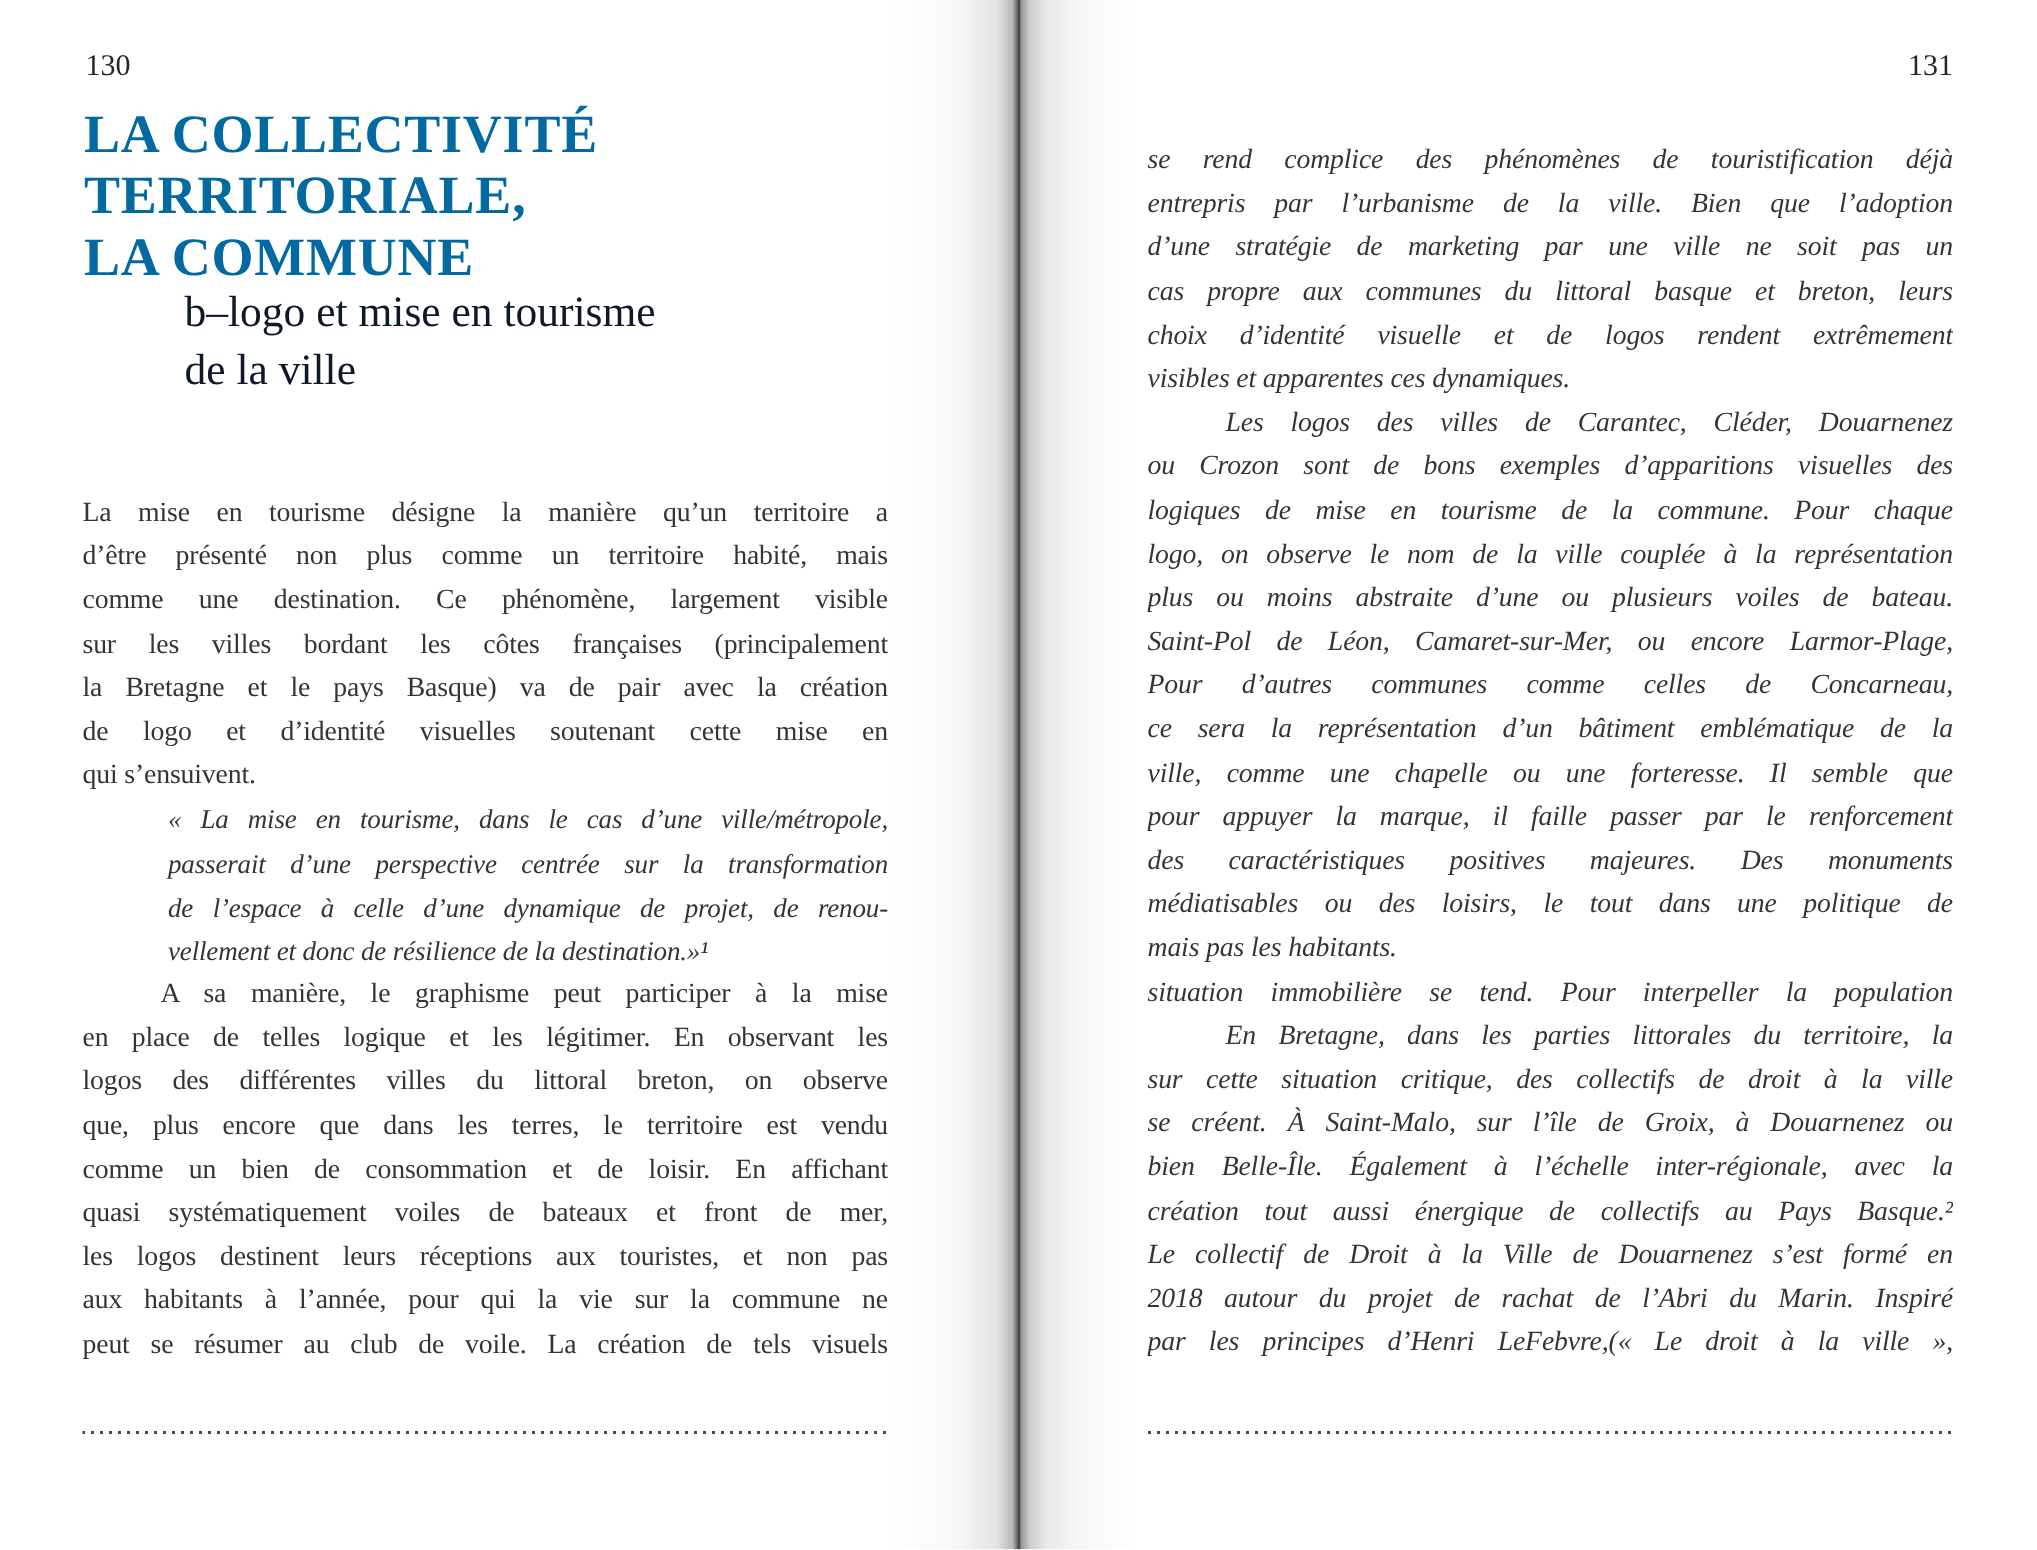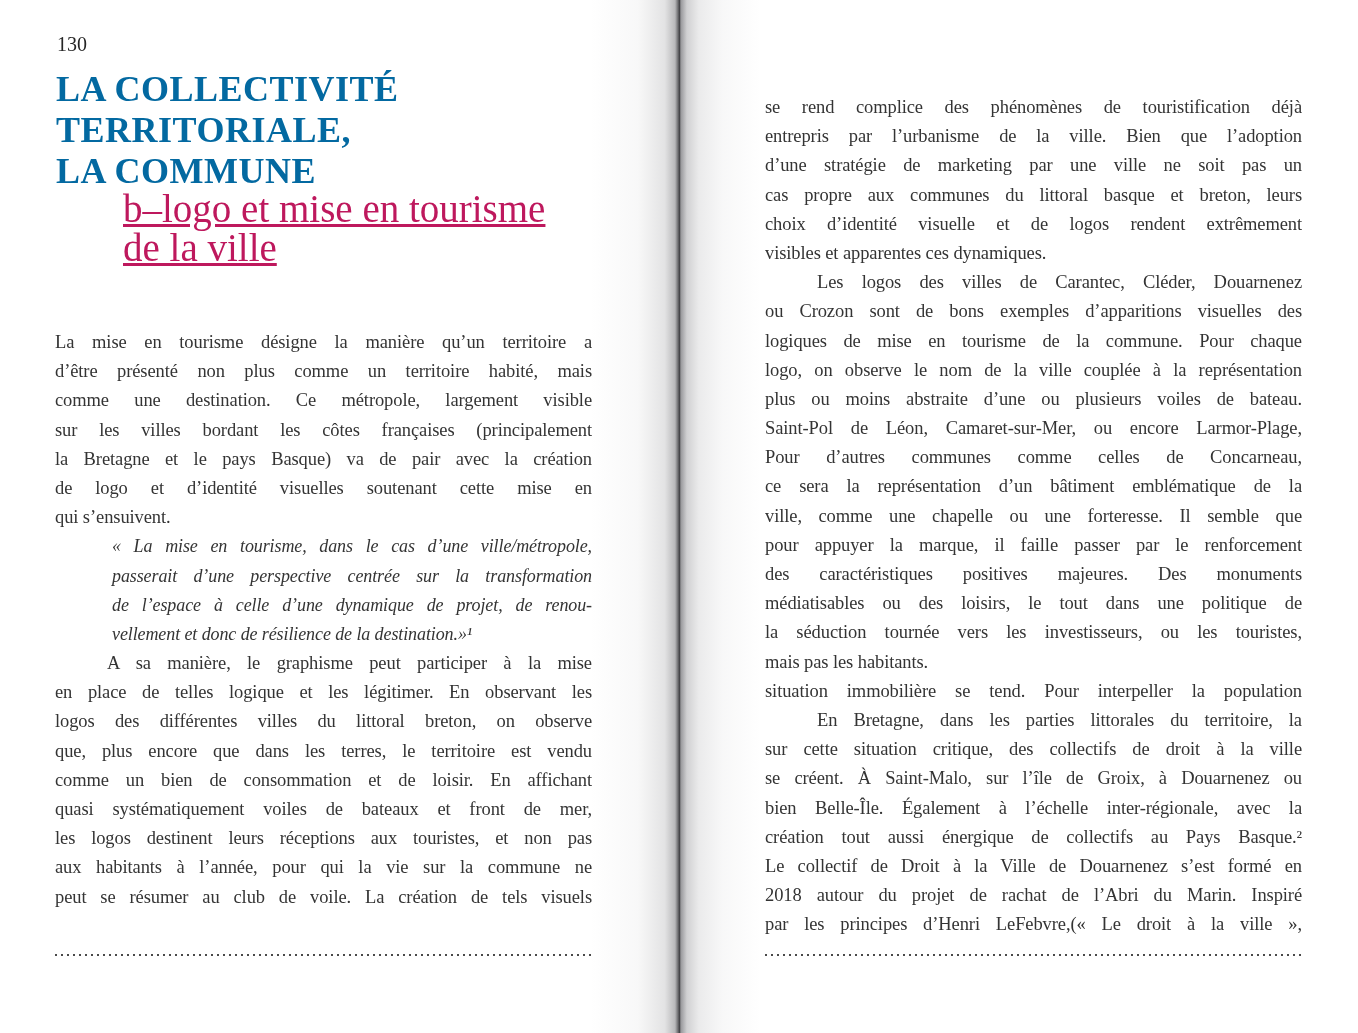--- a/index.html
+++ b/index.html
@@ -42,36 +42,35 @@
     line-height: 41px;
     font-weight: bold;
     letter-spacing: 0.5px;
     color: #0369a1;
     margin: 0;
   }
   .subtitle {
     position: absolute;
     top: 189px;
     left: 68px;
-    font-size: 39px;
+    font-size: 29px;
     line-height: 39px;
-    color: #be185d;
-    text-decoration: underline;
+    color: #0f172a;
   }
 
   .body-text {
     position: absolute;
     left: 0;
     width: 537px;
     font-size: 18.5px;
     line-height: 29.2px;
     letter-spacing: -0.1px;
   }
   .body-left  { top: 328px; }
-  .body-right { top: 93px; }
+  .body-right { top: 93px; font-style: italic; }
 
   .para { margin: 0; padding: 0; }
   .line {
     text-align: justify;
     text-align-last: justify;
     max-height: 29.2px;
     overflow: hidden;
   }
   .line.flush { text-align-last: left; }
   .line.indent { padding-left: 52px; }
@@ -128,21 +127,21 @@
 
     <div class="subtitle">
       <div>b–logo et mise en tourisme</div>
       <div>de la ville</div>
     </div>
 
     <div class="body-text body-left">
         <div class="para">
           <div class="line">La mise en tourisme désigne la manière qu’un territoire a</div>
           <div class="line">d’être présenté non plus comme un territoire habité, mais</div>
-          <div class="line">comme une destination. Ce métropole, largement visible</div>
+          <div class="line">comme une destination. Ce phénomène, largement visible</div>
           <div class="line">sur les villes bordant les côtes françaises (principalement</div>
           <div class="line">la Bretagne et le pays Basque) va de pair avec la création</div>
           <div class="line">de logo et d’identité visuelles soutenant cette mise en</div>
           <div class="line flush">qui s’ensuivent.</div>
         </div>
         <div class="para quote">
           <div class="line">« La mise en tourisme, dans le cas d’une ville/métropole,</div>
           <div class="line">passerait d’une perspective centrée sur la transformation</div>
           <div class="line">de l’espace à celle d’une dynamique de projet, de renou-</div>
           <div class="line flush">vellement et donc de résilience de la destination.»¹</div>
@@ -159,20 +158,21 @@
           <div class="line">peut se résumer au club de voile. La création de tels visuels</div>
         </div>
       </div>
 
     <div class="footrule"></div>
   </div>
 
   <div class="gutter"></div>
 
   <div class="page page-right">
+    <div class="pagenum pagenum-right">131</div>
 
     <div class="body-text body-right">
         <div class="para">
           <div class="line">se rend complice des phénomènes de touristification déjà</div>
           <div class="line">entrepris par l’urbanisme de la ville. Bien que l’adoption</div>
           <div class="line">d’une stratégie de marketing par une ville ne soit pas un</div>
           <div class="line">cas propre aux communes du littoral basque et breton, leurs</div>
           <div class="line">choix d’identité visuelle et de logos rendent extrêmement</div>
           <div class="line flush">visibles et apparentes ces dynamiques.</div>
         </div>
@@ -182,21 +182,20 @@
           <div class="line">logiques de mise en tourisme de la commune. Pour chaque</div>
           <div class="line">logo, on observe le nom de la ville couplée à la représentation</div>
           <div class="line">plus ou moins abstraite d’une ou plusieurs voiles de bateau.</div>
           <div class="line">Saint-Pol de Léon, Camaret-sur-Mer, ou encore Larmor-Plage,</div>
           <div class="line">Pour d’autres communes comme celles de Concarneau,</div>
           <div class="line">ce sera la représentation d’un bâtiment emblématique de la</div>
           <div class="line">ville, comme une chapelle ou une forteresse. Il semble que</div>
           <div class="line">pour appuyer la marque, il faille passer par le renforcement</div>
           <div class="line">des caractéristiques positives majeures. Des monuments</div>
           <div class="line">médiatisables ou des loisirs, le tout dans une politique de</div>
-          <div class="line">la séduction tournée vers les investisseurs, ou les touristes,</div>
           <div class="line flush">mais pas les habitants.</div>
         </div>
         <div class="para">
           <div class="line">situation immobilière se tend. Pour interpeller la population</div>
           <div class="line indent">En Bretagne, dans les parties littorales du territoire, la</div>
           <div class="line">sur cette situation critique, des collectifs de droit à la ville</div>
           <div class="line">se créent. À Saint-Malo, sur l’île de Groix, à Douarnenez ou</div>
           <div class="line">bien Belle-Île. Également à l’échelle inter-régionale, avec la</div>
           <div class="line">création tout aussi énergique de collectifs au Pays Basque.²</div>
           <div class="line">Le collectif de Droit à la Ville de Douarnenez s’est formé en</div>

